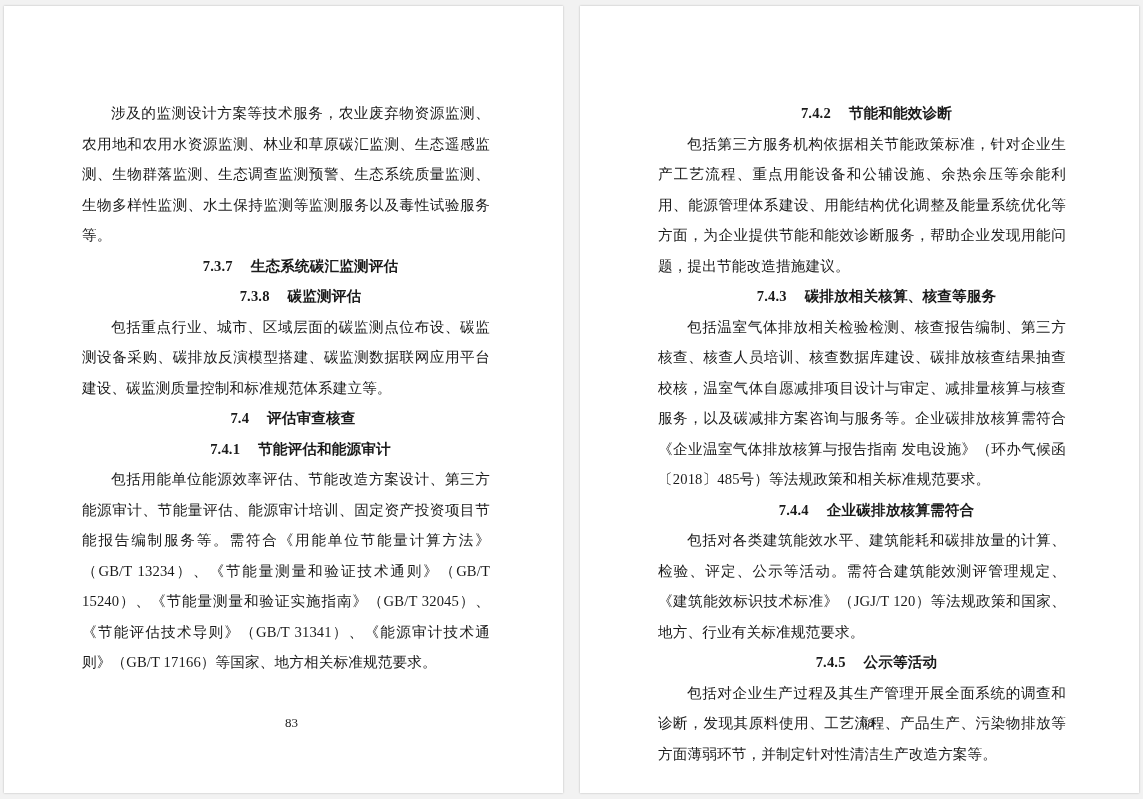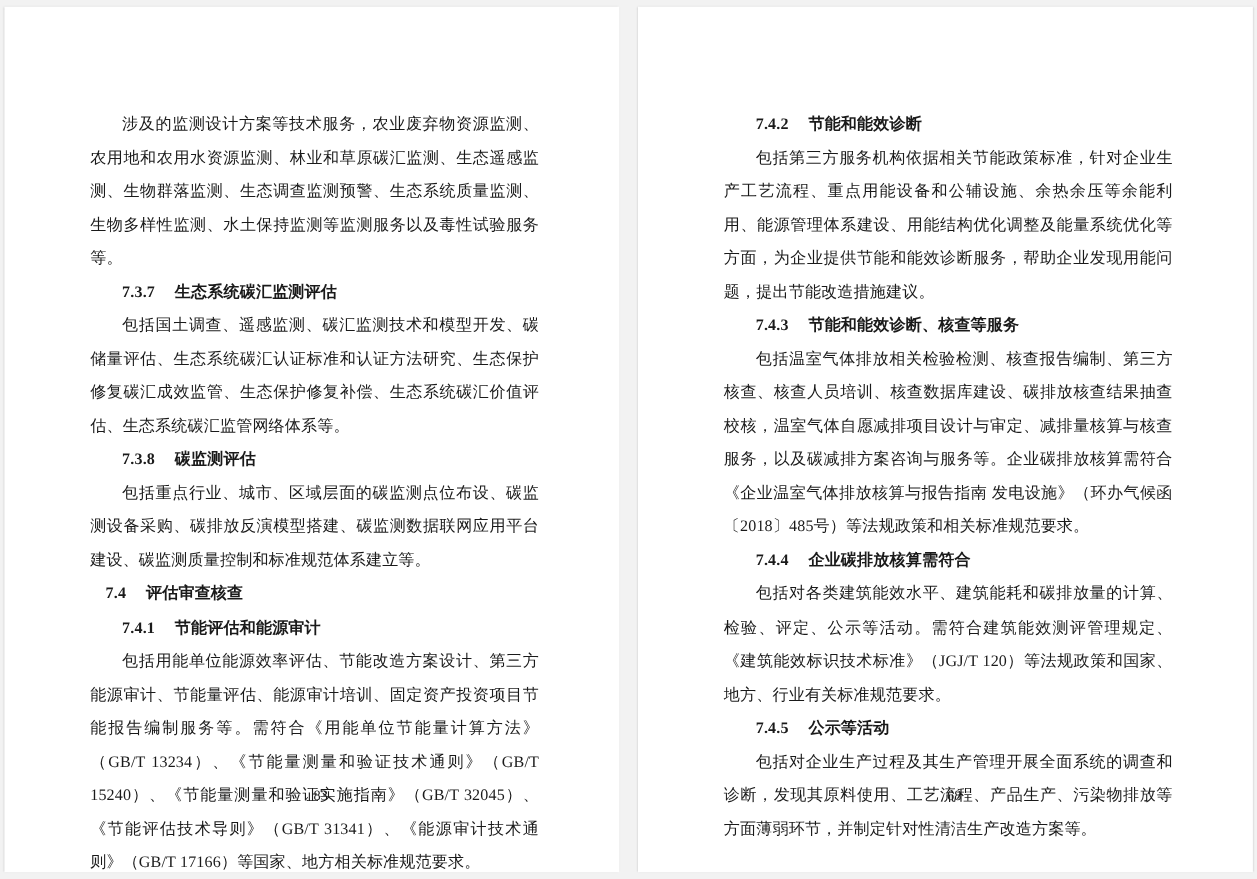--- a/index.html
+++ b/index.html
@@ -48,20 +48,21 @@
   .indent2 {
     text-indent: 29px;
   }
   .heading {
     font-size: 14.6px;
     line-height: 30.5px;
     color: #1a1a1a;
     margin: 0;
     font-weight: bold;
     letter-spacing: 0.15px;
+    text-align: center;
   }
   .h-l2 {
     text-indent: 14px;
   }
   .h-l3 {
     text-indent: 29px;
   }
   .h-num {
     font-weight: bold;
   }
@@ -82,35 +83,34 @@
 </style>
 </head>
 <body>
 
 <div id="viewer">
 
   <div class="page">
     <div class="page-body">
         <p class="para indent2">涉及的监测设计方案等技术服务，农业废弃物资源监测、农用地和农用水资源监测、林业和草原碳汇监测、生态遥感监测、生物群落监测、生态调查监测预警、生态系统质量监测、生物多样性监测、水土保持监测等监测服务以及毒性试验服务等。</p>
         <div class="heading h-l3"><span class="h-num">7.3.7</span><span class="h-gap"></span><span>生态系统碳汇监测评估</span></div>
-        <p class="para indent2">包括国土调查、遥感监测、碳汇监测技术和模型开发、碳储量评估、生态系统碳汇认证标准和认证方法研究、生态保护修复碳汇成效监管、生态保护修复补偿、生态系统碳汇价值评估、生态系统碳汇监管网络体系等。</p>
         <div class="heading h-l3"><span class="h-num">7.3.8</span><span class="h-gap"></span><span>碳监测评估</span></div>
         <p class="para indent2">包括重点行业、城市、区域层面的碳监测点位布设、碳监测设备采购、碳排放反演模型搭建、碳监测数据联网应用平台建设、碳监测质量控制和标准规范体系建立等。</p>
         <div class="heading h-l2"><span class="h-num">7.4</span><span class="h-gap"></span><span>评估审查核查</span></div>
         <div class="heading h-l3"><span class="h-num">7.4.1</span><span class="h-gap"></span><span>节能评估和能源审计</span></div>
         <p class="para indent2">包括用能单位能源效率评估、节能改造方案设计、第三方能源审计、节能量评估、能源审计培训、固定资产投资项目节能报告编制服务等。需符合《用能单位节能量计算方法》（GB/T 13234）、《节能量测量和验证技术通则》（GB/T 15240）、《节能量测量和验证实施指南》（GB/T 32045）、《节能评估技术导则》（GB/T 31341）、《能源审计技术通则》（GB/T 17166）等国家、地方相关标准规范要求。</p>
       </div>
     <div class="page-number">83</div>
   </div>
 
   <div class="page">
     <div class="page-body">
         <div class="heading h-l3"><span class="h-num">7.4.2</span><span class="h-gap"></span><span>节能和能效诊断</span></div>
         <p class="para indent2">包括第三方服务机构依据相关节能政策标准，针对企业生产工艺流程、重点用能设备和公辅设施、余热余压等余能利用、能源管理体系建设、用能结构优化调整及能量系统优化等方面，为企业提供节能和能效诊断服务，帮助企业发现用能问题，提出节能改造措施建议。</p>
-        <div class="heading h-l3"><span class="h-num">7.4.3</span><span class="h-gap"></span><span>节能和能效诊断、核查等服务</span></div>
+        <div class="heading h-l3"><span class="h-num">7.4.3</span><span class="h-gap"></span><span>碳排放相关核算、核查等服务</span></div>
         <p class="para indent2">包括温室气体排放相关检验检测、核查报告编制、第三方核查、核查人员培训、核查数据库建设、碳排放核查结果抽查校核，温室气体自愿减排项目设计与审定、减排量核算与核查服务，以及碳减排方案咨询与服务等。企业碳排放核算需符合《企业温室气体排放核算与报告指南 发电设施》（环办气候函〔2018〕485号）等法规政策和相关标准规范要求。</p>
         <div class="heading h-l3"><span class="h-num">7.4.4</span><span class="h-gap"></span><span>企业碳排放核算需符合</span></div>
         <p class="para indent2">包括对各类建筑能效水平、建筑能耗和碳排放量的计算、检验、评定、公示等活动。需符合建筑能效测评管理规定、《建筑能效标识技术标准》（JGJ/T 120）等法规政策和国家、地方、行业有关标准规范要求。</p>
         <div class="heading h-l3"><span class="h-num">7.4.5</span><span class="h-gap"></span><span>公示等活动</span></div>
         <p class="para indent2">包括对企业生产过程及其生产管理开展全面系统的调查和诊断，发现其原料使用、工艺流程、产品生产、污染物排放等方面薄弱环节，并制定针对性清洁生产改造方案等。</p>
       </div>
     <div class="page-number">68</div>
   </div>
 
 </div>

